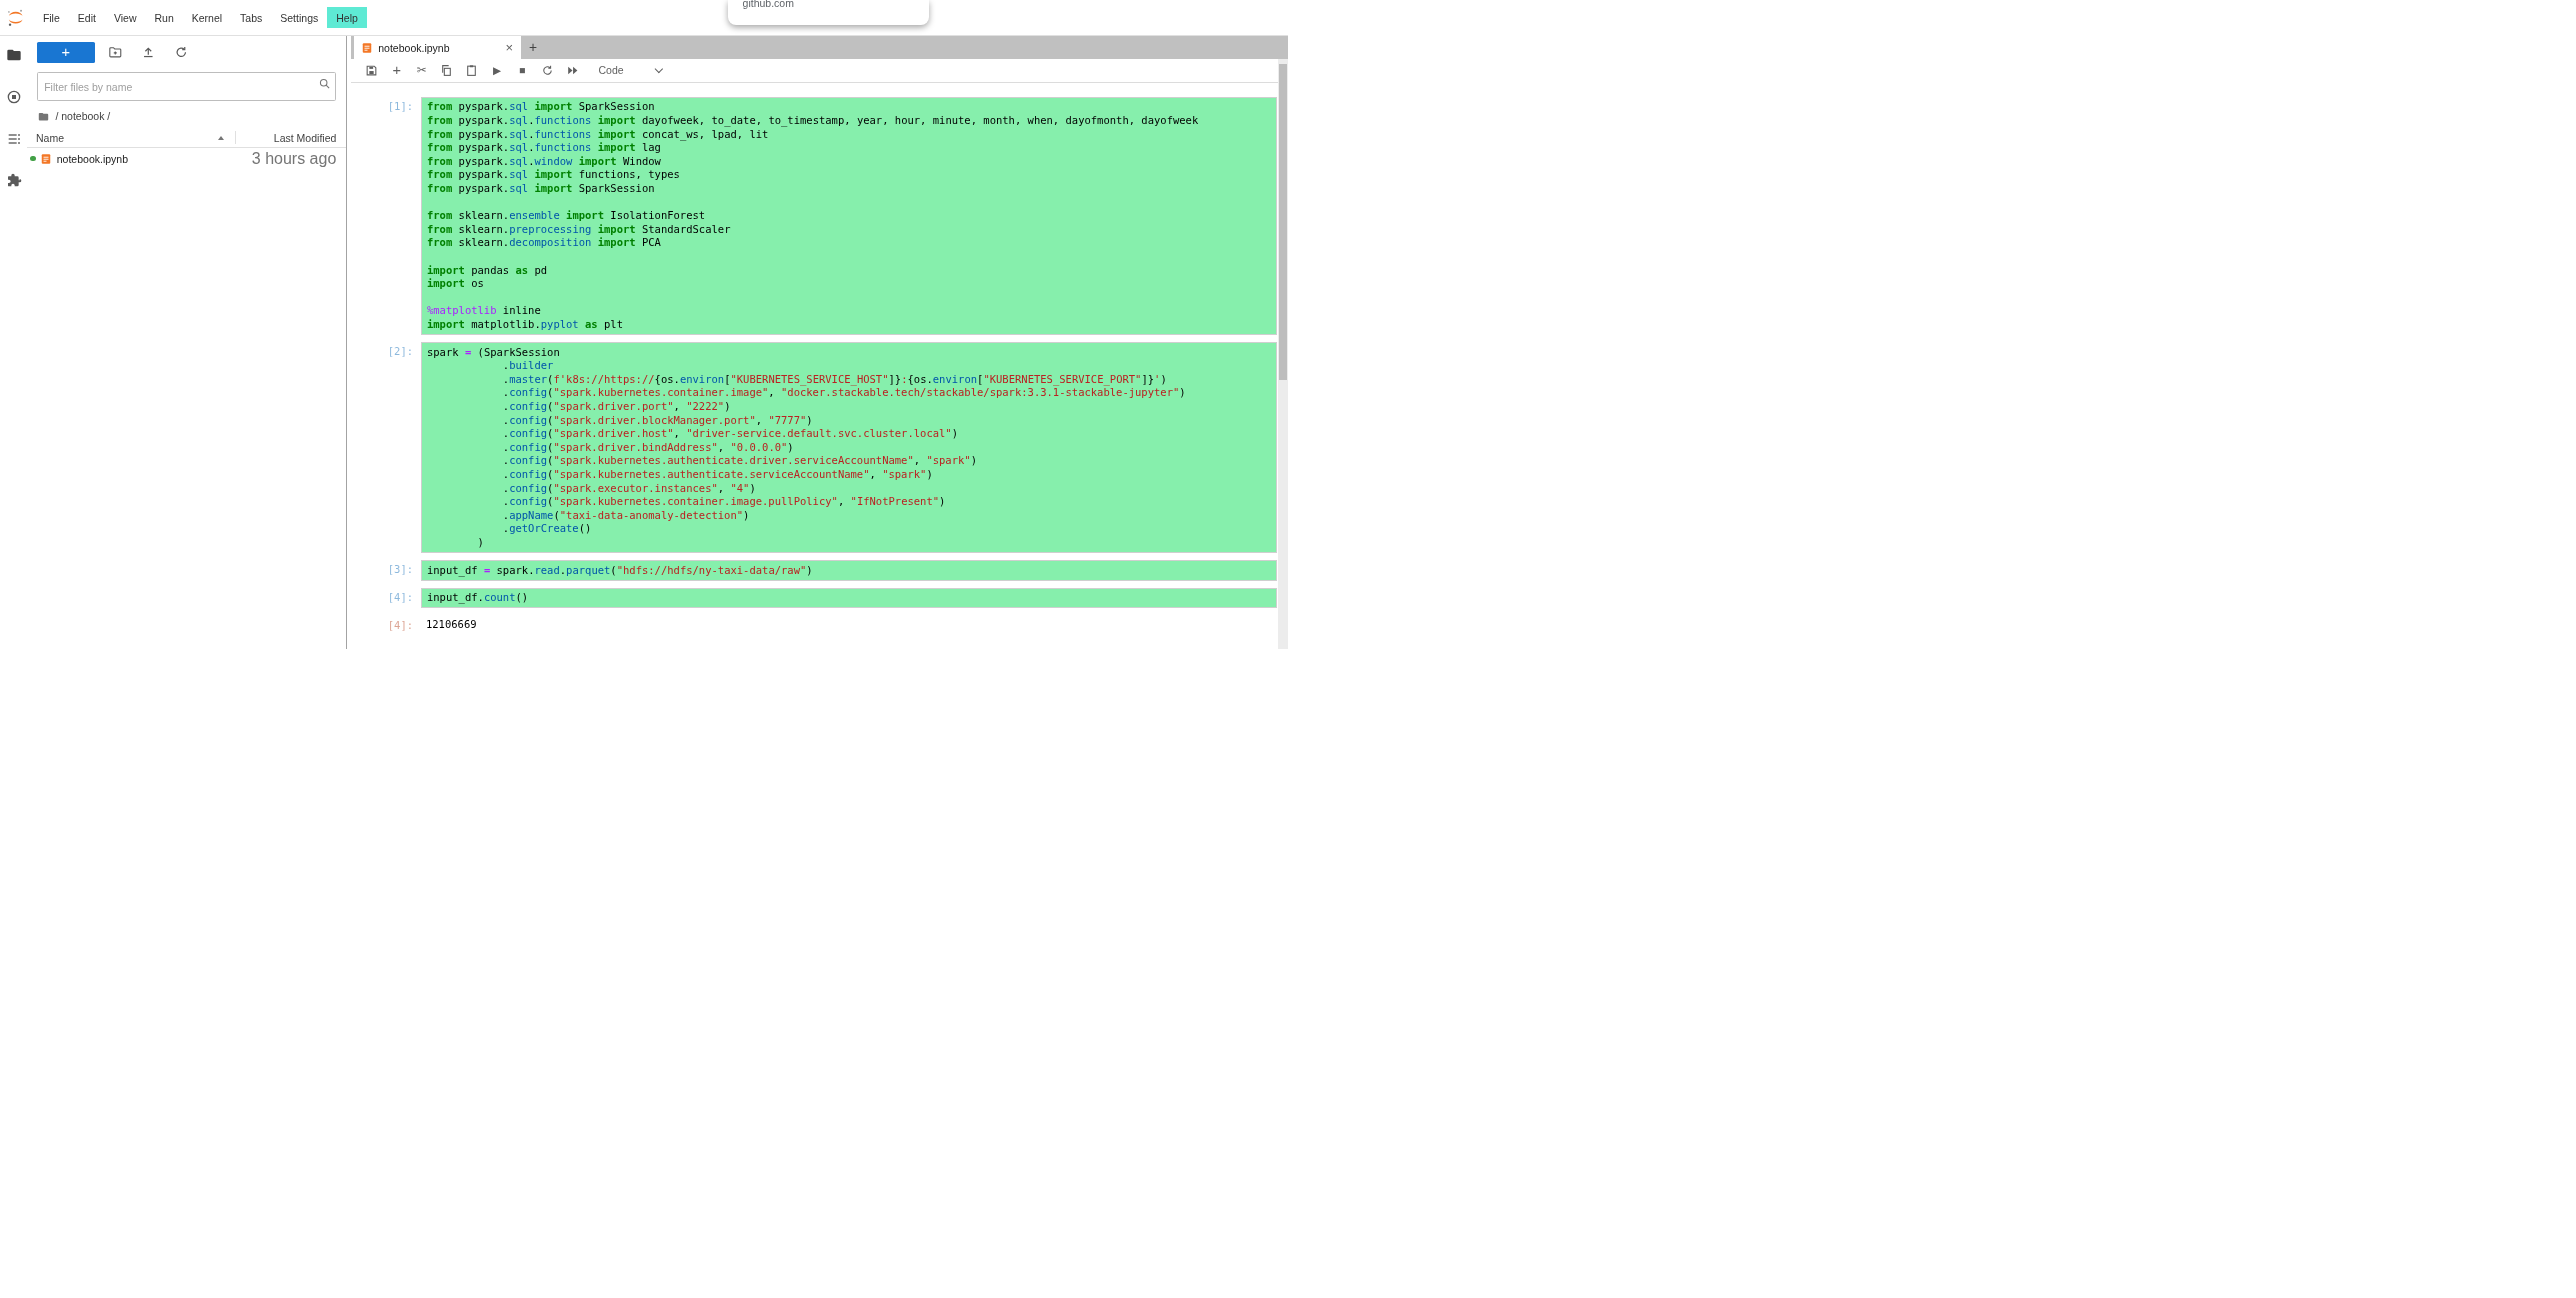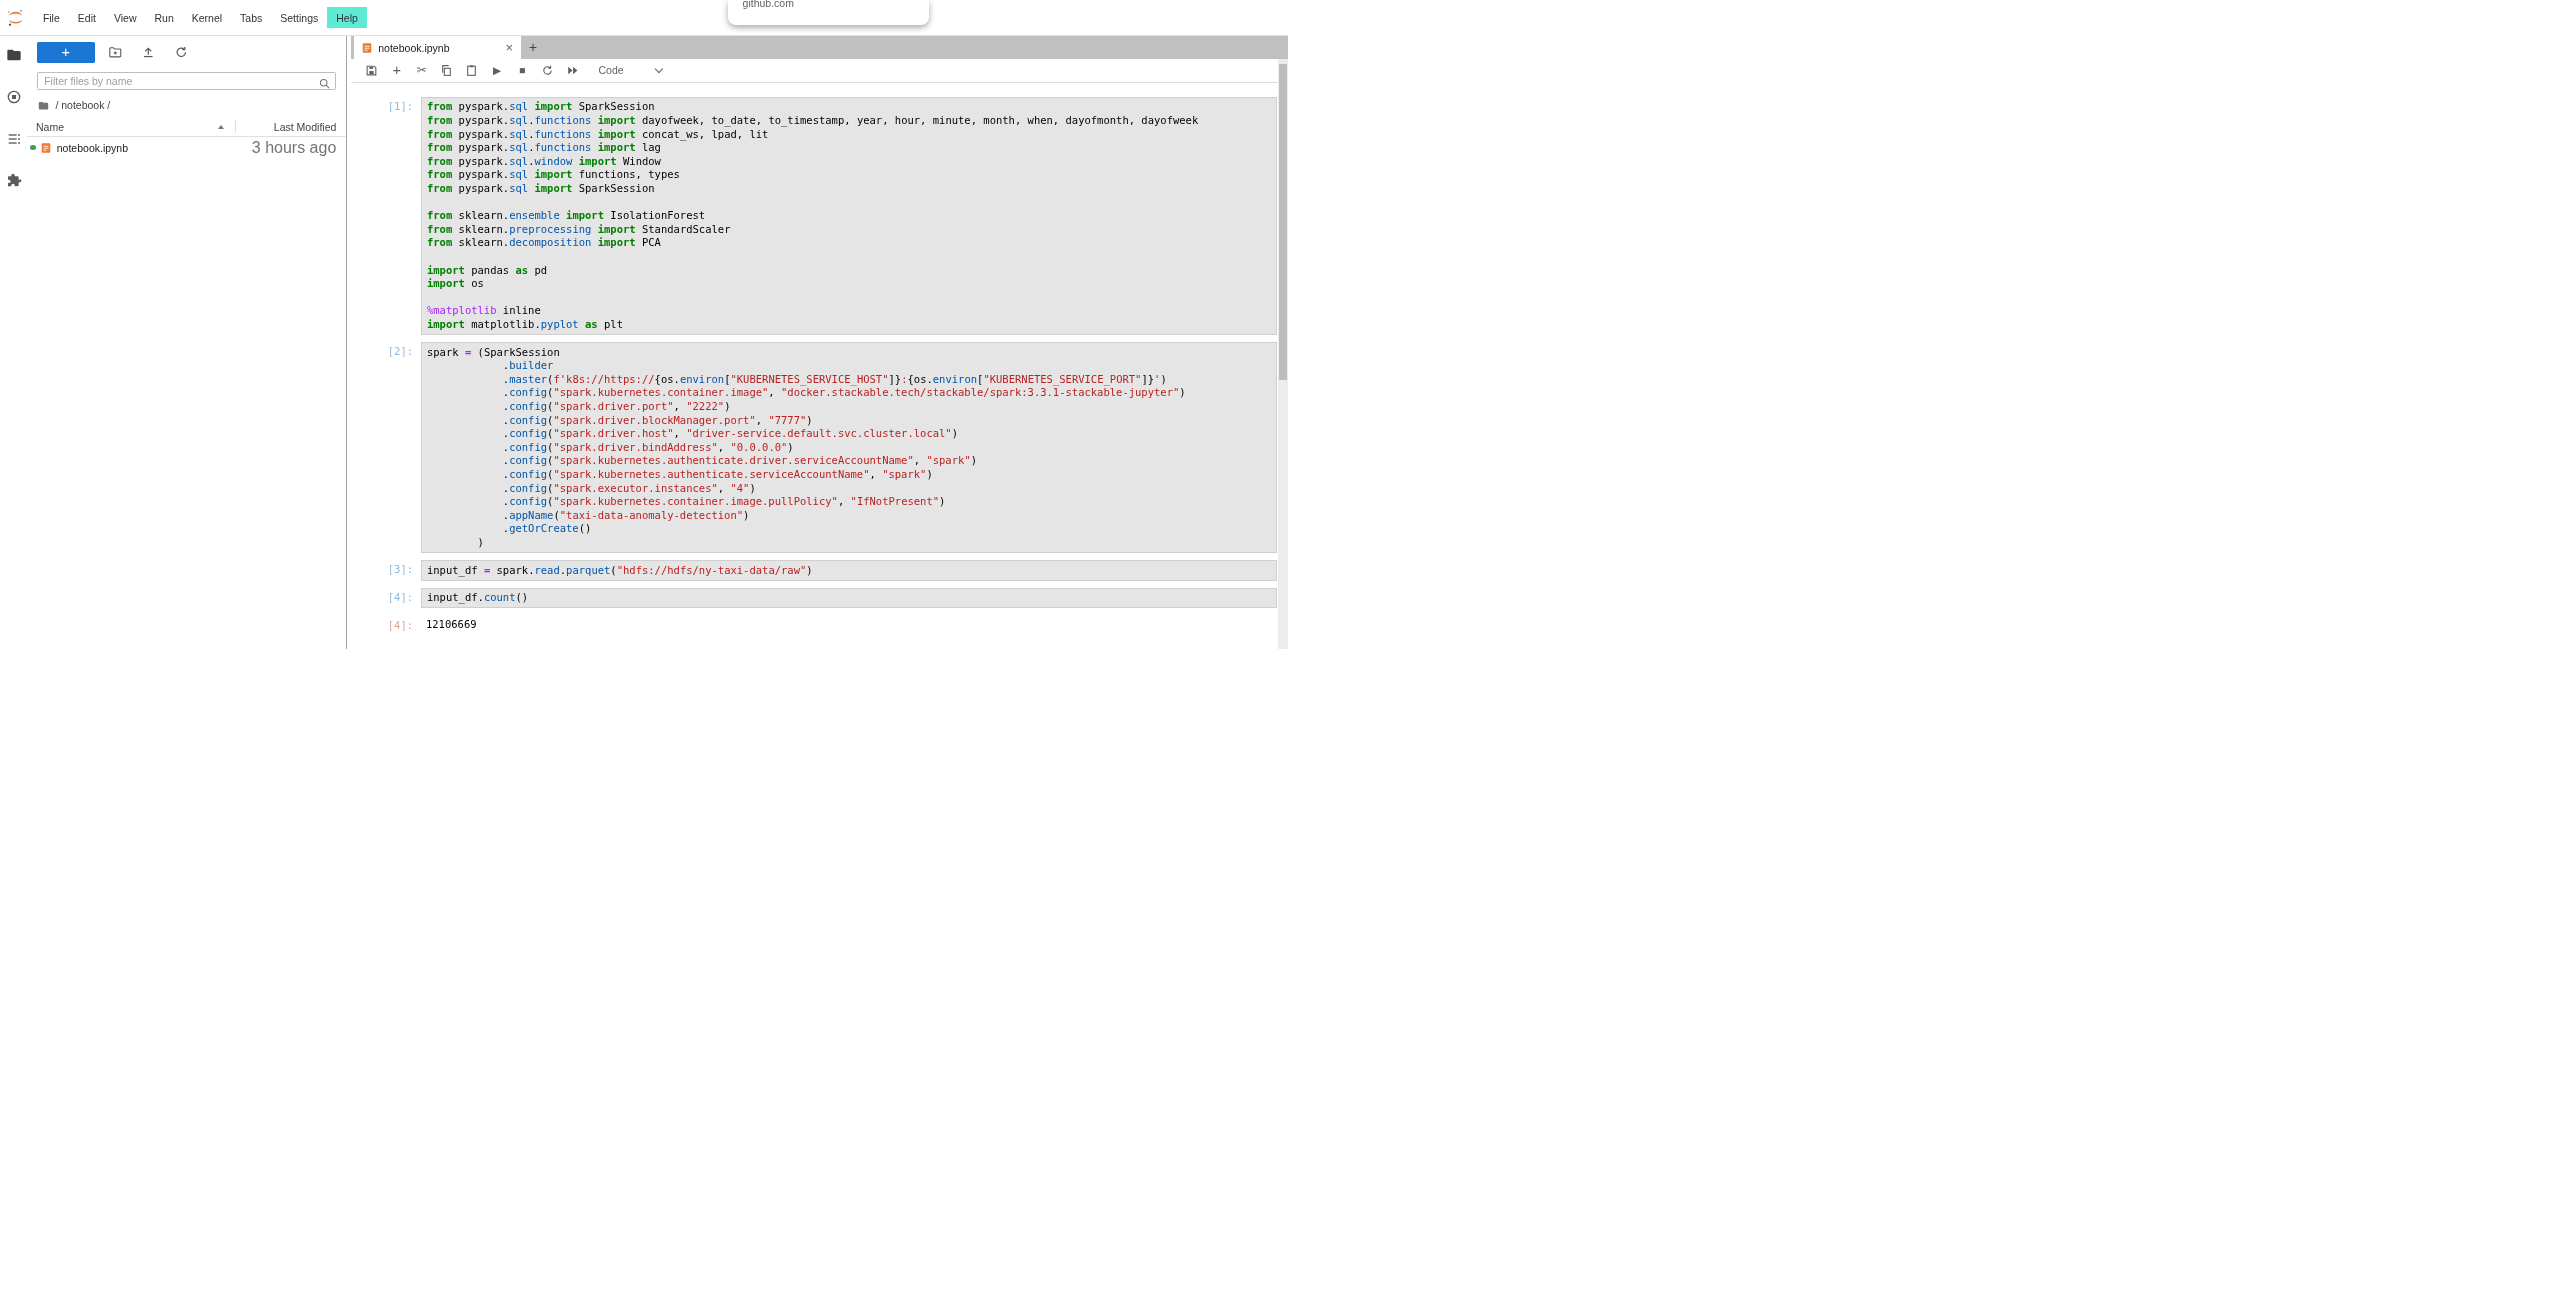--- a/index.html
+++ b/index.html
@@ -29,21 +29,21 @@
 
   
   .file-browser { width:319px; flex:none; display:flex; flex-direction:column; background:#fff; }
   .fb-toolbar { height:21px; margin:5.7px 9.7px 0; display:flex; align-items:center; }
   .new-btn { width:58px; height:21px; border:none; border-radius:1.6px; background:#1976d2;
     color:#fff; font-size:14.6px; line-height:1; display:flex; align-items:center;
     justify-content:center; margin-right:13px; cursor:pointer; }
   .fb-tool { width:14.6px; height:14.6px; margin-right:18.6px; display:flex; align-items:center; justify-content:center; }
   .fb-tool svg { width:14.6px; height:14.6px; }
   .fb-filter { position:relative; margin:9.7px 9.7px 0; }
-  .fb-filter input { width:100%; height:18px; border:0.8px solid #bdbdbd; border-radius:1.6px;
+  .fb-filter input { width:100%; height:29px; border:0.8px solid #bdbdbd; border-radius:1.6px;
     padding:0 24px 0 6.5px; font-family:"Liberation Sans",sans-serif; font-size:10.5px; color:#333; }
   .fb-filter input::placeholder { color:#9e9e9e; }
   .search-ic { position:absolute; right:5.7px; top:4.9px; width:13px; height:13px; }
   .fb-breadcrumb { display:flex; align-items:center; gap:5.7px; padding:9px 9.7px 5.7px; color:#424242; }
   .fb-breadcrumb svg { width:13px; height:11.3px; }
   .fb-header { display:flex; align-items:center; height:20px; border-bottom:0.8px solid #e0e0e0;
     color:#424242; }
   .name-col { width:208px; padding:0 11.3px 0 9px; display:flex; align-items:center;
     justify-content:space-between; height:100%;text-align:center; }
   .sort-caret { width:0; height:0; border-left:3.2px solid transparent; border-right:3.2px solid transparent;
@@ -78,21 +78,21 @@
   .tb-btn.glyph-add { font-size:14.6px; }
   .cell-type { display:flex; align-items:center; margin-left:8px; color:#616161; cursor:pointer;justify-content:space-between; }
   .chev { width:5.7px; height:5.7px; border-right:1.2px solid #616161; border-bottom:1.2px solid #616161;
     transform:rotate(45deg); margin-left:32px; margin-top:-3.2px; }
 
   .nb-scroll { flex:1; overflow:hidden; padding:14.6px 11.3px 0 3.2px; }
   .cell { display:flex; margin-bottom:7.3px; }
   .prompt { width:67px; flex:none; text-align:right; padding:3.2px 8px 0 0;
     font-family:"DejaVu Sans Mono", monospace; font-size:10.5px; color:#307fc1; opacity:.55; }
   .prompt.out { color:#bf5b3d; }
-  .editor { flex:1; min-width:0; background:#e5e5e5; border:0.8px solid #cfcfcf; padding:2.4px 4.9px;
+  .editor { flex:1; min-width:0; background:#86efac; border:0.8px solid #cfcfcf; padding:2.4px 4.9px;
     font-family:"DejaVu Sans Mono", monospace; font-size:10.5px; line-height:13.6px; color:#000; }
   .editor.out { background:transparent; border:none; }
   .line { white-space:pre; }
   .tk-k { color:#008000; font-weight:bold; }
   .tk-p { color:#0055aa; }
   .tk-s { color:#ba2121; }
   .tk-o { color:#aa22ff; font-weight:bold; }
   .tk-m { color:#aa22ff; }
   .tk-t { color:#000; }
 

